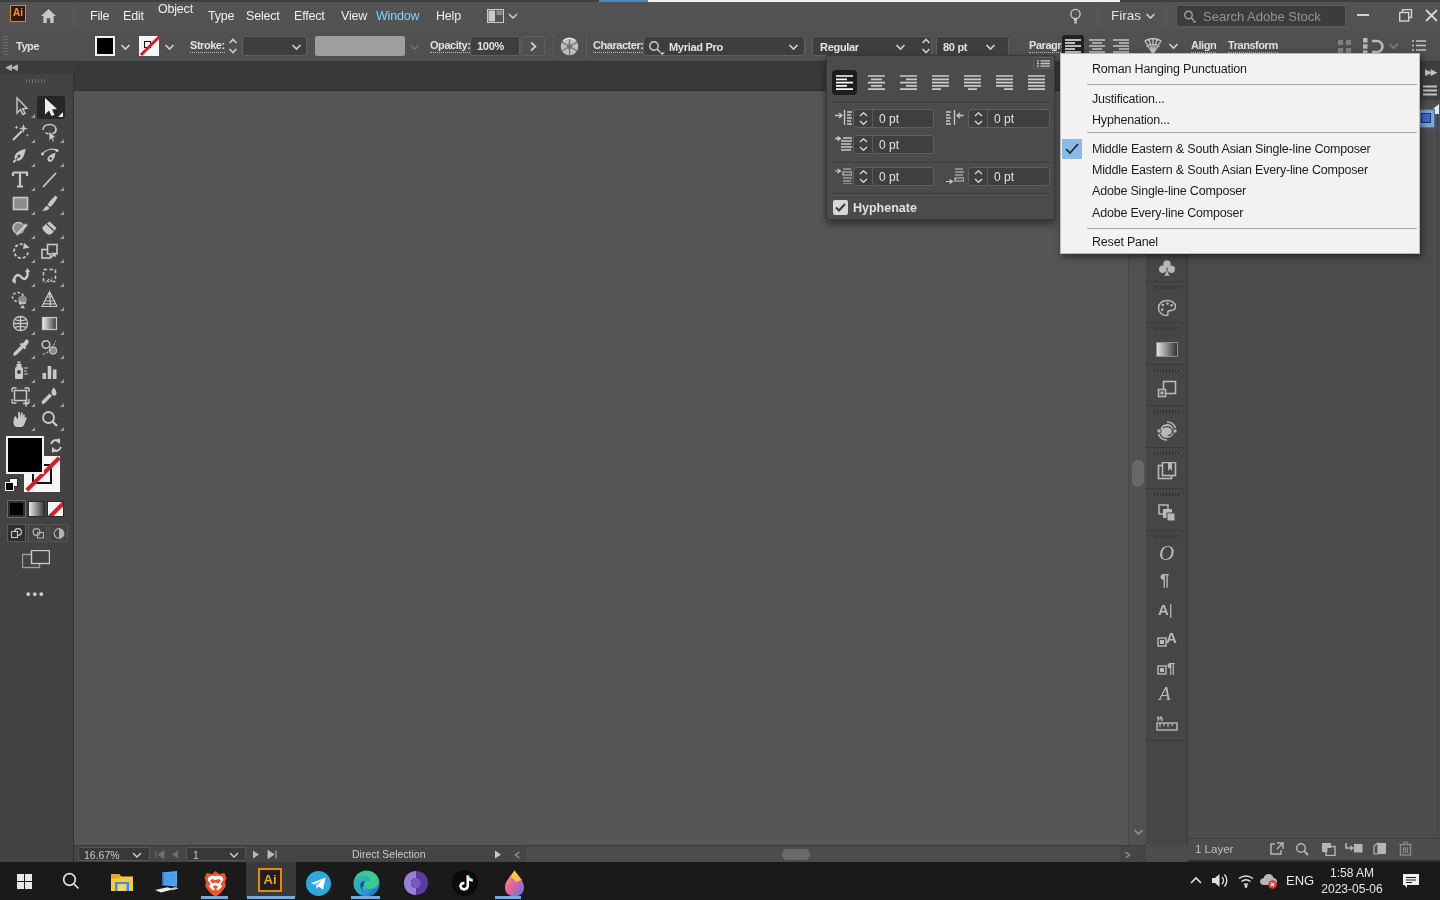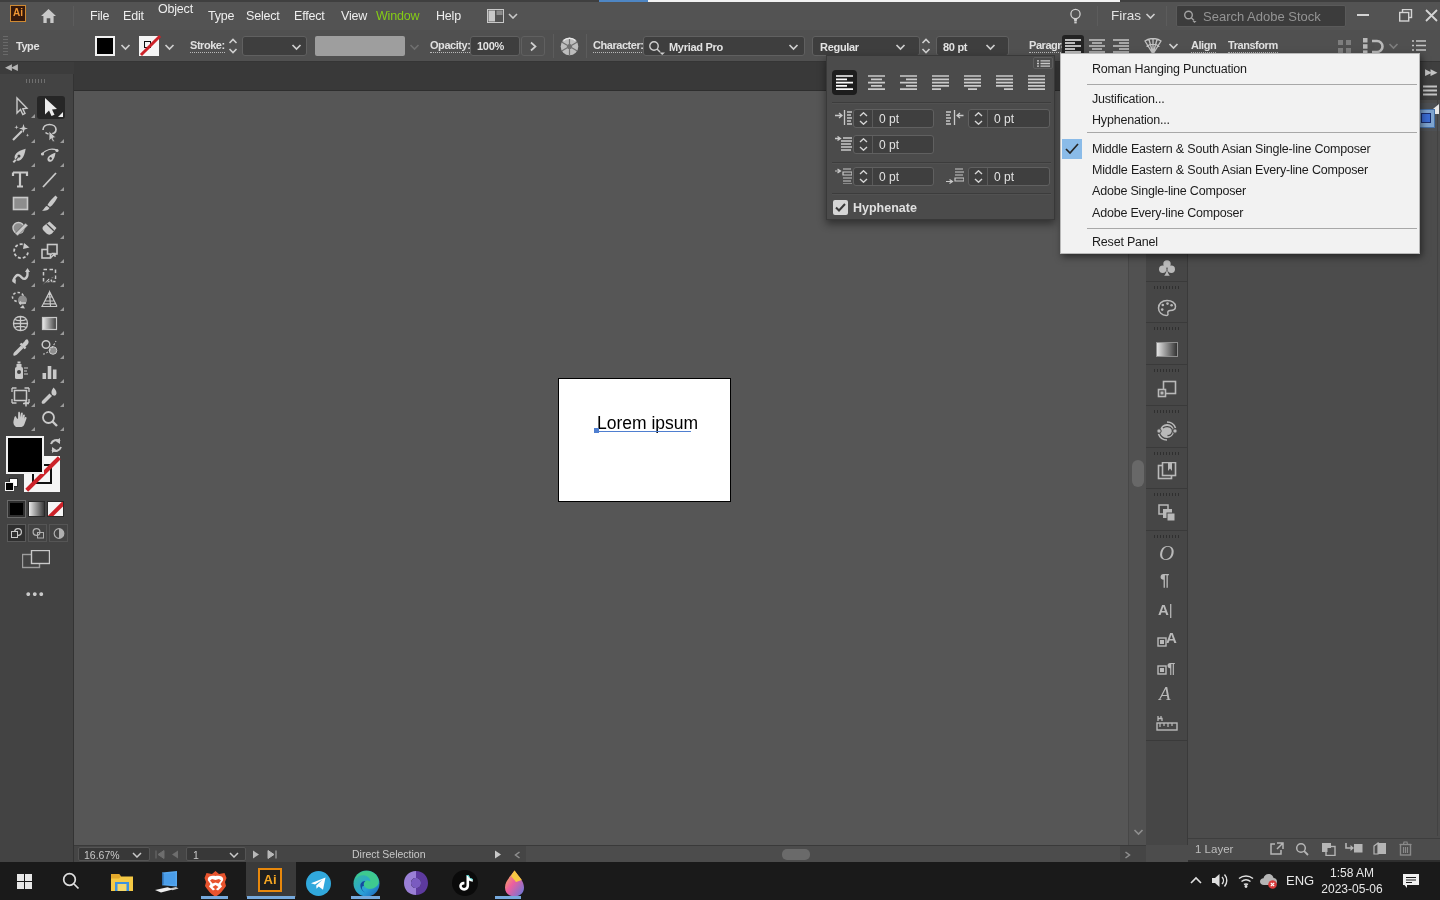--- a/index.html
+++ b/index.html
@@ -28,21 +28,21 @@
     </svg>
     <div class="abs" style="left:73px;top:4px;width:1px;height:20px;background:#5c5c5c;"></div>
 
     <div class="abs" style="left:90px;top:7px;color:#eeeeee;font-size:12.5px;letter-spacing:-0.2px;">File</div>
     <div class="abs" style="left:123px;top:7px;color:#eeeeee;font-size:12.5px;letter-spacing:-0.2px;">Edit</div>
     <div class="abs" style="left:158px;top:0;color:#eeeeee;font-size:12.5px;letter-spacing:-0.2px;">Object</div>
     <div class="abs" style="left:208px;top:7px;color:#eeeeee;font-size:12.5px;letter-spacing:-0.2px;">Type</div>
     <div class="abs" style="left:246px;top:7px;color:#eeeeee;font-size:12.5px;letter-spacing:-0.2px;">Select</div>
     <div class="abs" style="left:294px;top:7px;color:#eeeeee;font-size:12.5px;letter-spacing:-0.2px;">Effect</div>
     <div class="abs" style="left:341px;top:7px;color:#eeeeee;font-size:12.5px;letter-spacing:-0.2px;">View</div>
-    <div class="abs" style="left:376px;top:7px;color:#84cc16;font-size:12.5px;letter-spacing:-0.2px;">Window</div>
+    <div class="abs" style="left:376px;top:7px;color:#7dd3fc;font-size:12.5px;letter-spacing:-0.2px;">Window</div>
     <div class="abs" style="left:436px;top:7px;color:#eeeeee;font-size:12.5px;letter-spacing:-0.2px;">Help</div>
 
     <svg class="abs" style="left:487px;top:7px;" width="17" height="14" viewBox="0 0 17 14">
       <rect x="0.5" y="0.5" width="16" height="13" fill="none" stroke="#c9c9c9"></rect>
       <rect x="1.5" y="1.5" width="6.5" height="11" fill="#c9c9c9"></rect>
       <rect x="9.5" y="1.5" width="6" height="4.5" fill="#8b8b8b"></rect>
     </svg>
     <svg class="abs" style="left:508px;top:11px;" width="10" height="6" viewBox="0 0 10 6">
         <path d="M1 1 L5 5 L9 1" fill="none" stroke="#c9c9c9" stroke-width="1.6"></path>
       </svg>
@@ -136,21 +136,21 @@
         <circle cx="6" cy="6" r="4.2" fill="none" stroke="#cfcfcf" stroke-width="1.4"></circle>
         <path d="M9 9 L12 12" stroke="#cfcfcf" stroke-width="1.4"></path>
         <path d="M11.5 12.5 L17 12.5 L14.2 15 Z" fill="#cfcfcf"></path>
       </svg>
       <div class="abs" style="left:25px;top:4px;color:#e3e3e3;font-size:11px;font-weight:600;letter-spacing:-0.3px;">Myriad Pro</div>
       <svg class="abs" style="left:144px;top:7px;" width="11" height="7" viewBox="0 0 11 7">
           <path d="M1.5 1 L5.5 5 L9.5 1" fill="none" stroke="#cfcfcf" stroke-width="1.7"></path>
         </svg>
     </div>
 
-    <div class="abs fld" style="left:812px;top:6px;width:108px;height:20px;">
+    <div class="abs fld" style="left:812px;top:6px;width:120px;height:20px;">
       <div class="abs" style="left:7px;top:4px;color:#e3e3e3;font-size:11px;font-weight:600;letter-spacing:-0.3px;">Regular</div>
       <svg class="abs" style="left:82px;top:7px;" width="11" height="7" viewBox="0 0 11 7">
           <path d="M1.5 1 L5.5 5 L9.5 1" fill="none" stroke="#cfcfcf" stroke-width="1.7"></path>
         </svg>
     </div>
 
     <svg class="abs" style="left:921px;top:8px;" width="10" height="16" viewBox="0 0 10 16">
       <path d="M1.5 5 L5 1.5 L8.5 5" fill="none" stroke="#cfcfcf" stroke-width="1.6"></path>
       <path d="M1.5 11 L5 14.5 L8.5 11" fill="none" stroke="#cfcfcf" stroke-width="1.6"></path>
     </svg>
@@ -425,25 +425,20 @@
       <rect x="0.5" y="4.5" width="17" height="13" fill="none" stroke="#9e9e9e" stroke-width="1.4"></rect>
       <rect x="9.5" y="0.5" width="18" height="13" fill="#434343" stroke="#c9c9c9" stroke-width="1.4"></rect>
     </svg>
 
     <div class="abs" style="left:26px;top:524px;color:#c9c9c9;font-size:13px;letter-spacing:2px;font-weight:700;">•••</div>
   </div>
   <div id="docarea" class="abs" style="left:74px;top:62px;width:1072px;height:783px;background:#565656;">
 
     <div class="abs" style="left:0;top:0;width:1072px;height:29px;background:#393939;border-bottom:1px solid #2e2e2e;box-sizing:border-box;"></div>
 
-    <div class="abs" style="left:484px;top:316px;width:173px;height:124px;background:#fff;border:1px solid #000;box-sizing:border-box;">
-      <div class="abs" style="left:38px;top:34px;color:#000;font-size:17.5px;font-family:'Liberation Sans',sans-serif;">Lorem ipsum</div>
-      <div class="abs" style="left:37px;top:52px;width:95px;height:1px;background:#4f7fd0;"></div>
-      <div class="abs" style="left:35px;top:49px;width:5px;height:5px;background:#4f7fd0;"></div>
-    </div>
   </div>
 
   <div class="abs" style="left:1128px;top:92px;width:18px;height:753px;background:#515151;border-left:1px solid #474747;box-sizing:border-box;">
     <div class="abs" style="left:3px;top:368px;width:12px;height:27px;background:#686868;border-radius:6px;"></div>
     <svg class="abs" style="left:4px;top:737px;" width="11" height="7" viewBox="0 0 11 7">
         <path d="M1.5 1 L5.5 5 L9.5 1" fill="none" stroke="#8f8f8f" stroke-width="1.6"></path>
       </svg>
   </div>
   <div class="abs" style="left:1128px;top:62px;width:18px;height:30px;background:#393939;"></div>
 

